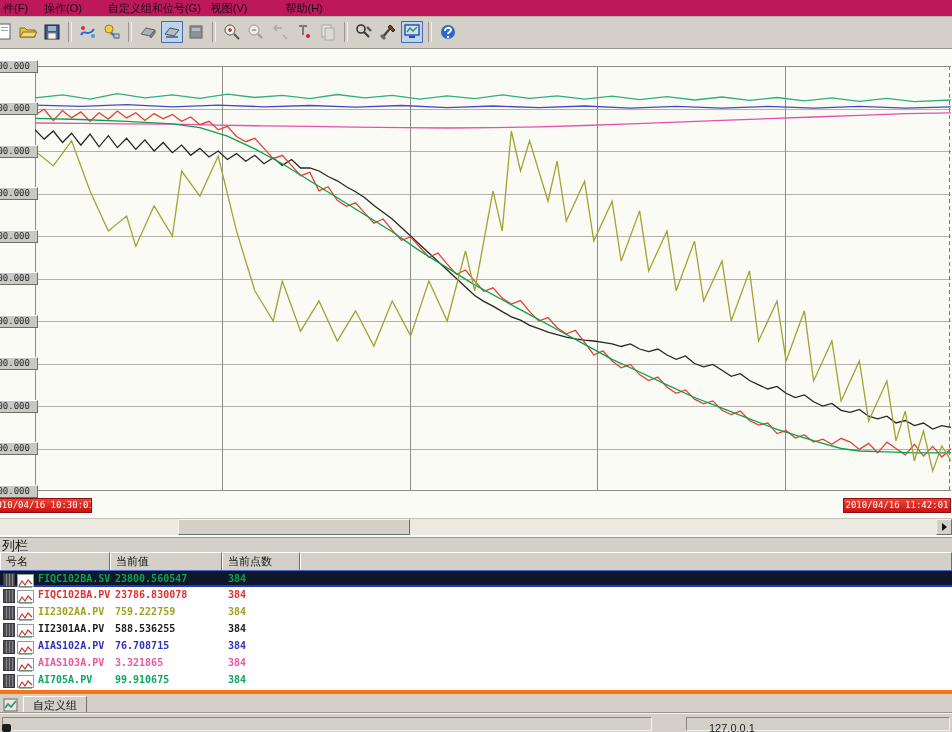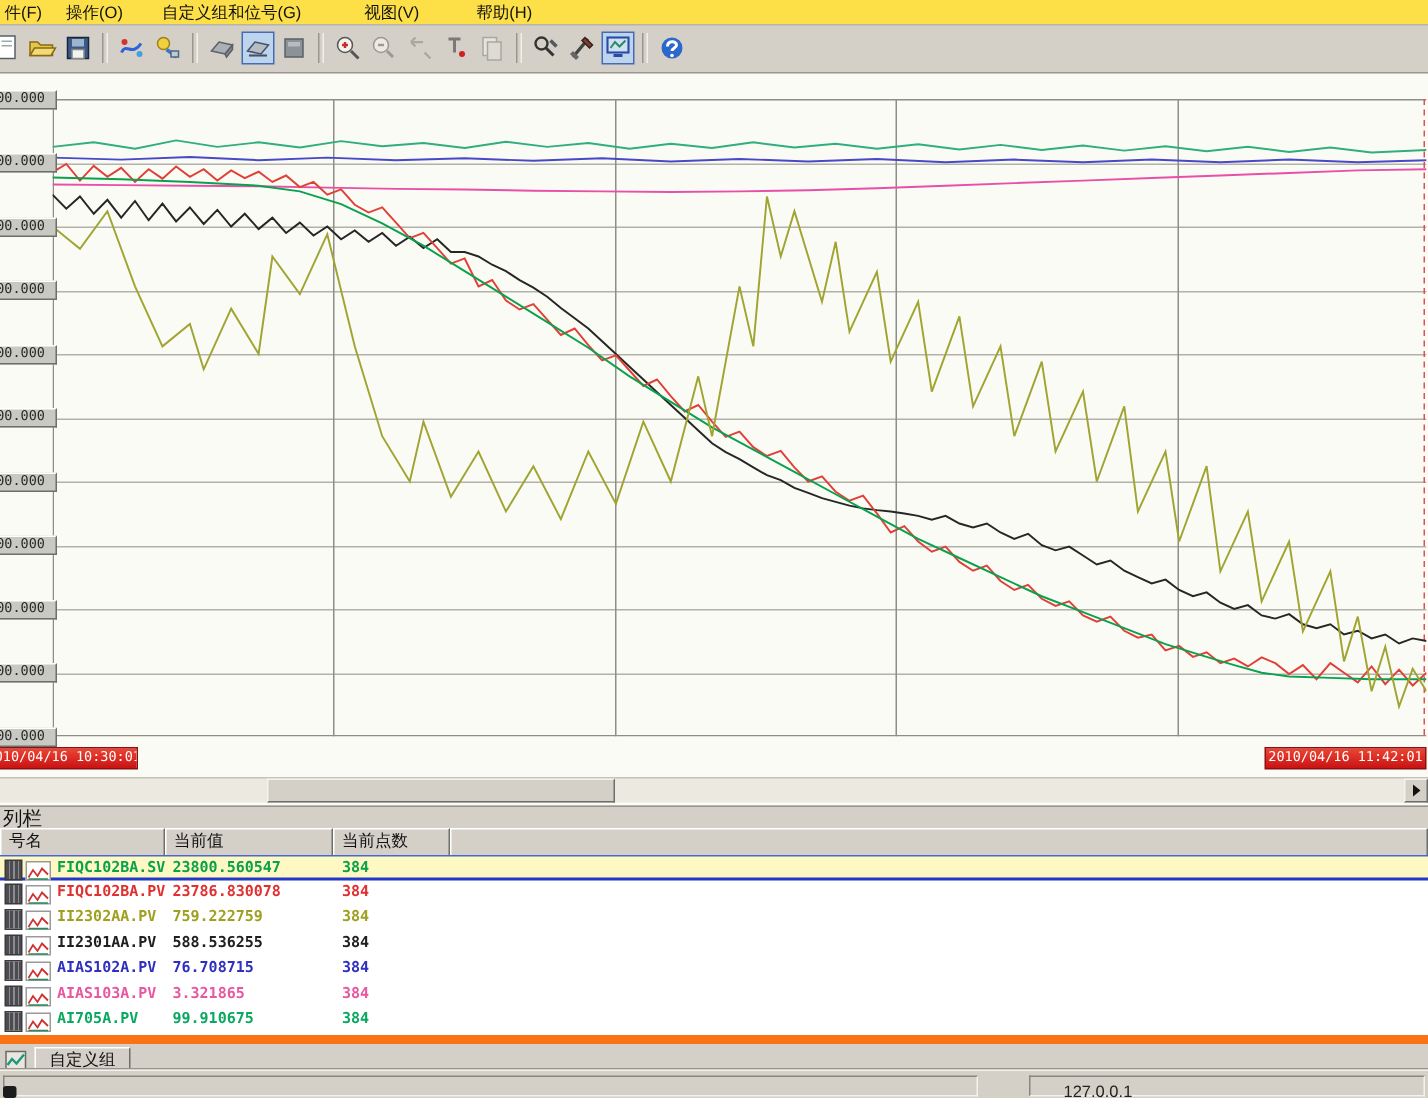--- a/index.html
+++ b/index.html
@@ -6,21 +6,21 @@
   body{
     width:952px;height:732px;position:relative;overflow:hidden;
     background:#d4d0c8;
     font-family:"Liberation Sans","DejaVu Sans",sans-serif;
     -webkit-font-smoothing:none;
   }
   
   .menubar{
     position:absolute;top:0;left:0;right:0;height:16px;
     display:flex;align-items:center;font-size:11px;color:#111;
-    background:#fde047;
+    background:#be185d;
   }
   .menu-item{padding:1px 3px;white-space:nowrap;cursor:default;}
   
   .toolbar{
     position:absolute;top:16px;left:0;right:0;height:30px;
     border-top:1px solid #b8b4ac;
     display:flex;align-items:center;background:#d4d0c8;padding-left:1px;
   }
   .tbtn{
     width:22px;height:22px;margin:0 1px;display:flex;align-items:center;justify-content:center;
@@ -68,37 +68,37 @@
     position:absolute;top:537px;left:0;right:0;height:15px;background:#d4d0c8;
     border-top:1px solid #9a968e;font-size:13px;color:#111;line-height:15px;padding-left:2px;
   }
   .list-header{position:absolute;top:552px;left:0;right:0;height:18px;display:flex;background:#d4d0c8;}
   .hcell{
     box-sizing:border-box;height:31px;font-size:11px;color:#111;line-height:16px;padding-left:5px;
     background:#d4d0c8;border:1px solid;border-color:#ffffff #6f6f6a #6f6f6a #ffffff;
   }
   .list-body{position:absolute;top:570px;left:0;right:0;height:120px;background:#ffffff;}
   .trow{position:relative;height:17px;box-sizing:border-box;}
-  .trow.selected{background:#fef9c3;border-top:1px solid #4a66d0;border-bottom:2px solid #2138c8;}
+  .trow.selected{background:#0f172a;border-top:1px solid #4a66d0;border-bottom:2px solid #2138c8;}
   .rowmark{
     position:absolute;left:3px;top:2px;width:10px;height:12px;
     background:repeating-linear-gradient(90deg,#4c4c50 0 2px,#8a8a90 2px 3px);
     border:1px solid #3a3a3e;
   }
   .rowicon{
     position:absolute;left:17px;top:3px;width:15px;height:11px;background:#fff;
     border:1px solid #9a9a9a;
   }
   .trow .tag{position:absolute;left:38px;top:2px;font:bold 10px "DejaVu Sans Mono",monospace;}
   .trow .val{position:absolute;left:115px;top:2px;font:bold 10px "DejaVu Sans Mono",monospace;}
   .trow .cnt{position:absolute;left:228px;top:2px;font:bold 10px "DejaVu Sans Mono",monospace;}
   
   .tabbar{
     position:absolute;top:690px;left:0;right:0;height:23px;background:#d4d0c8;
-    border-top:6px solid #f97316;
+    border-top:4px solid #f97316;
   }
   .tab-icon{position:absolute;left:3px;top:4px;width:16px;height:15px;}
   .group-tab{
     position:absolute;left:23px;top:2px;height:18px;box-sizing:border-box;padding:0 9px;
     background:#d4d0c8;border:1px solid;border-color:#ffffff #6f6f6a #6f6f6a #ffffff;
     font-size:11px;line-height:16px;color:#111;
   }
   .statusbar{
     position:absolute;top:713px;left:0;right:0;height:19px;background:#d4d0c8;
     border-top:1px solid #f4f2ec;box-shadow:0 -1px 0 #9a968e;
@@ -109,21 +109,21 @@
   .spanel.p2 .iptext{position:absolute;left:22px;top:4px;font-size:11px;color:#222;}
   .corner-glyph{position:absolute;left:2px;top:724px;width:9px;height:8px;background:#1c1c1c;border-radius:2px;}
 </style>
 </head>
 <body>
 
 <div class="menubar">
   <span class="menu-item" style="margin-left:0">件(F)</span>
   <span class="menu-item" style="margin-left:10px">操作(O)</span>
   <span class="menu-item" style="margin-left:20px">自定义组和位号(G)</span>
-  <span class="menu-item" style="margin-left:36px">视图(V)</span>
+  <span class="menu-item" style="margin-left:4px">视图(V)</span>
   <span class="menu-item" style="margin-left:32px">帮助(H)</span>
 </div>
 
 <div class="toolbar" id="toolbar">
     <span class="tbtn" style="margin-left: -8px;">
       <svg width="20" height="20" viewBox="0 0 20 20">
         <rect x="5" y="2" width="11" height="15" fill="#fff" stroke="#55606a"></rect>
         <rect x="7" y="5" width="7" height="1" fill="#9aa"></rect>
         <rect x="7" y="8" width="7" height="1" fill="#9aa"></rect>
       </svg>

